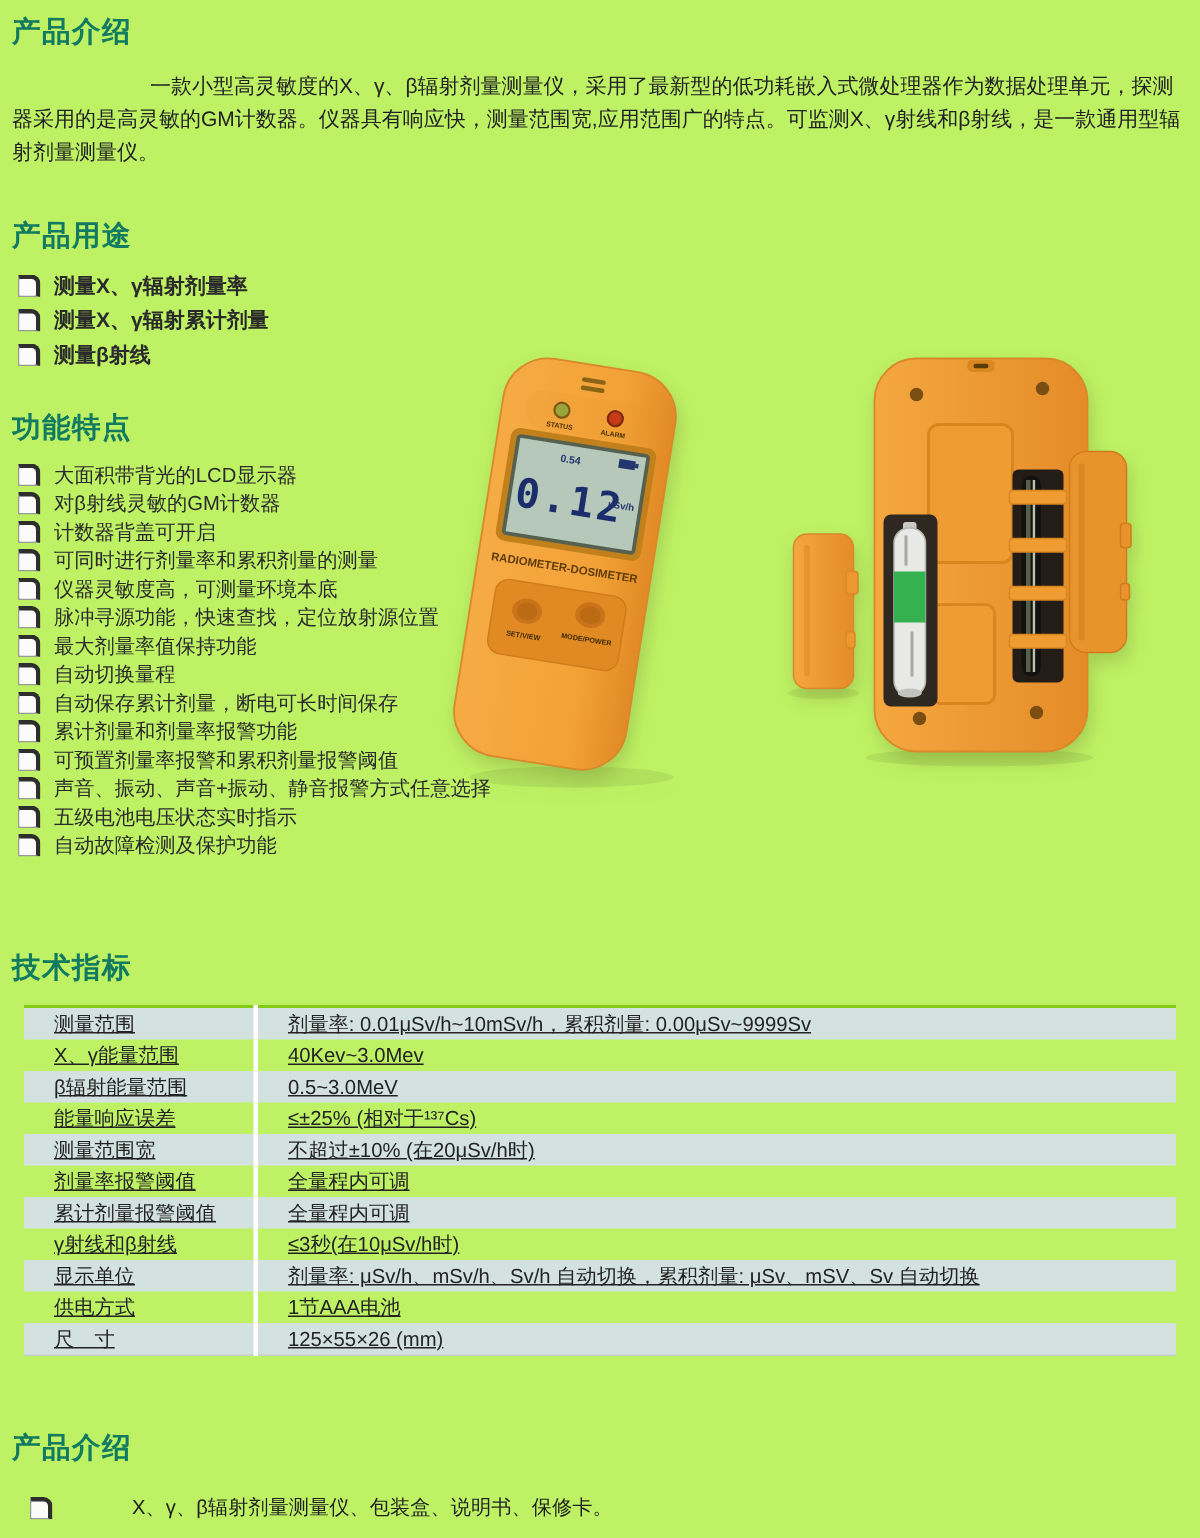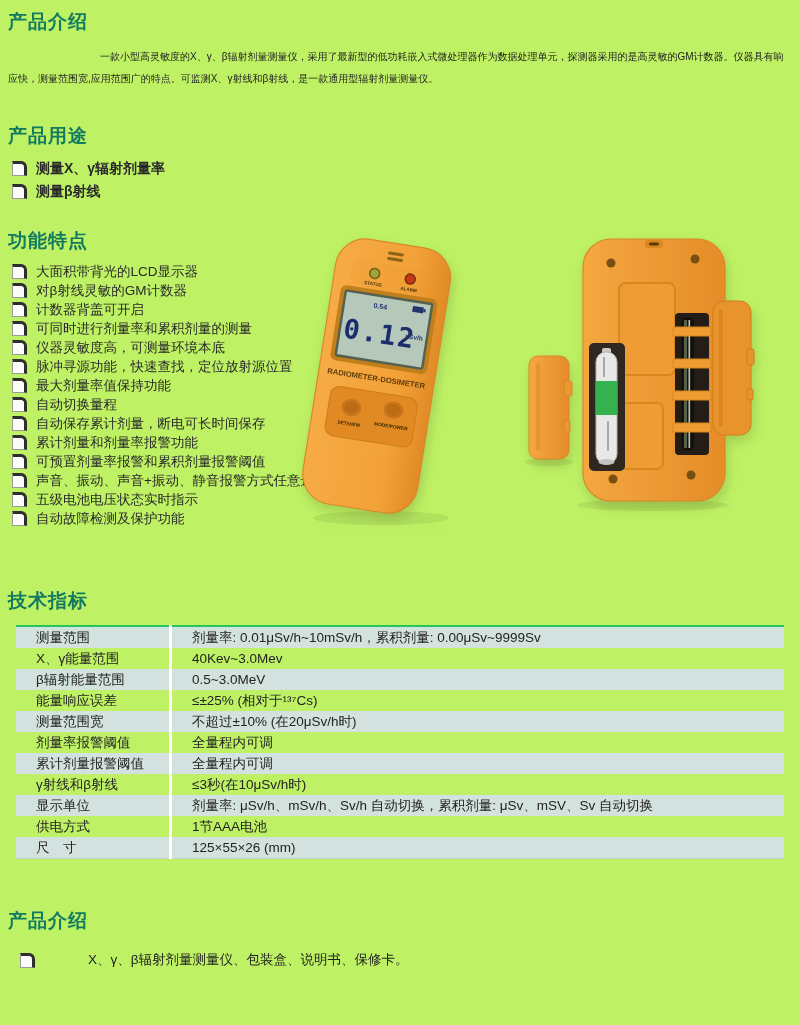--- a/index.html
+++ b/index.html
@@ -17,21 +17,21 @@
     font-size:19px;
     line-height:24px;
     font-weight:bold;
     color:#117a60;
     letter-spacing:1px;
   }
   #sec-intro h2{padding-top:10px;}
   .intro-p{
     margin:12px 8px 0 8px;
     width:784px;
-    font-size:10px;
+    font-size:14px;
     line-height:22px;
     text-indent:92px;
     color:#222;
   }
   #sec-uses h2{margin-top:34px;}
   #sec-features h2{margin-top:26px;}
   #sec-specs h2{margin-top:61px;}
   #sec-packing h2{margin-top:50px;}
 
   .list{margin:9px 0 0 12px;}
@@ -55,24 +55,25 @@
     border-right:3px solid #2e2e2c;
     border-radius:1px 6px 1px 1px;
     box-sizing:content-box;
   }
 
   
   table.specs{
     border-collapse:collapse;
     width:768px;
     margin:12px 0 0 16px;
-    border-top:2px solid #22c55e;
+    border-top:2px solid #84cc16;
     border-bottom:1px solid #c3cecb;
     font-size:13.5px;
     color:#232323;
+    text-decoration:underline;
   }
   table.specs td{
     padding:3px 0 3px 20px;
     line-height:15px;
     height:15px;
     white-space:nowrap;
   }
   td.spec-label{
     width:133px;
     border-right:3px solid #ffffff;
@@ -113,20 +114,24 @@
 
   <section id="sec-uses">
     <h2 class="sec-title">产品用途</h2>
     <div class="list" id="uses-list">
 
         <div class="li">
           <span class="cb"></span>
           <span>测量X、γ辐射剂量率</span>
         </div>
 
+        <div class="li">
+          <span class="cb"></span>
+          <span>测量X、γ辐射累计剂量</span>
+        </div>
 
         <div class="li">
           <span class="cb"></span>
           <span>测量β射线</span>
         </div>
       </div>
   </section>
 
   <section id="sec-features">
     <h2 class="sec-title">功能特点</h2>

